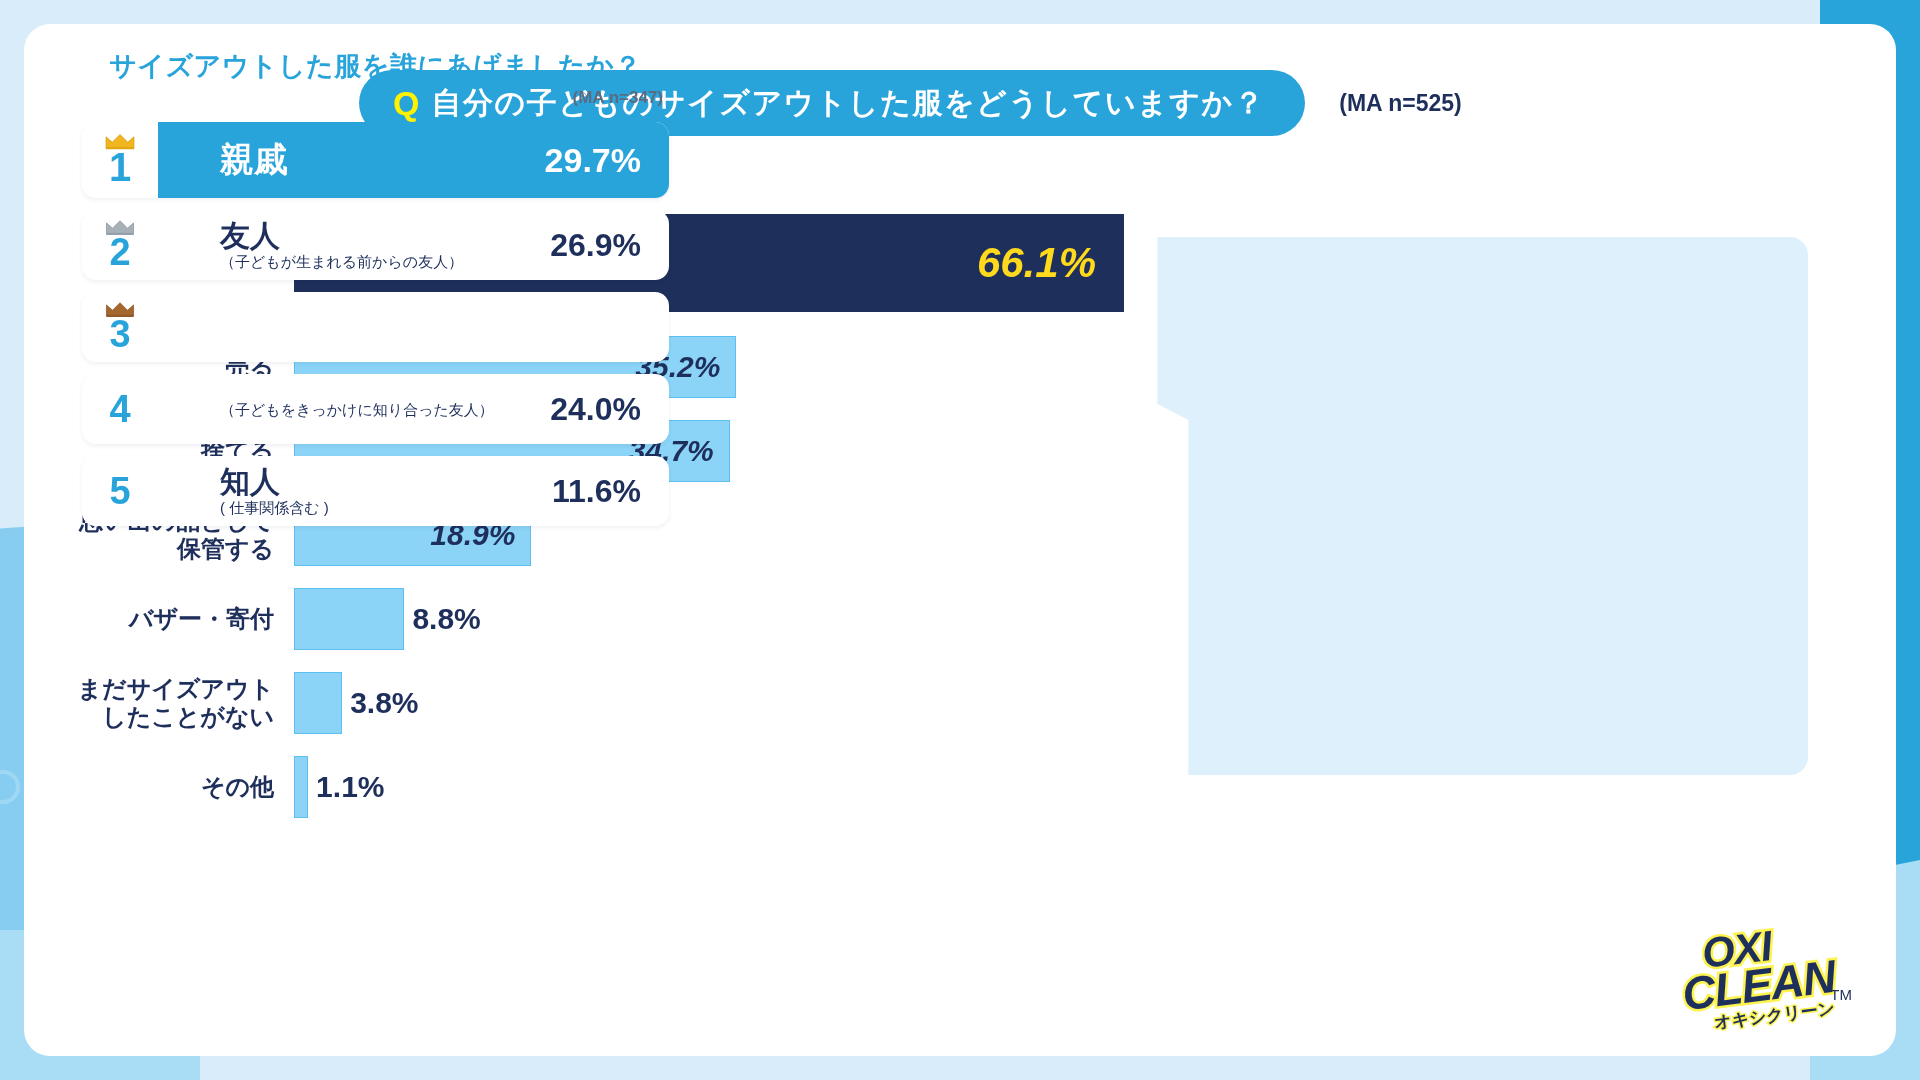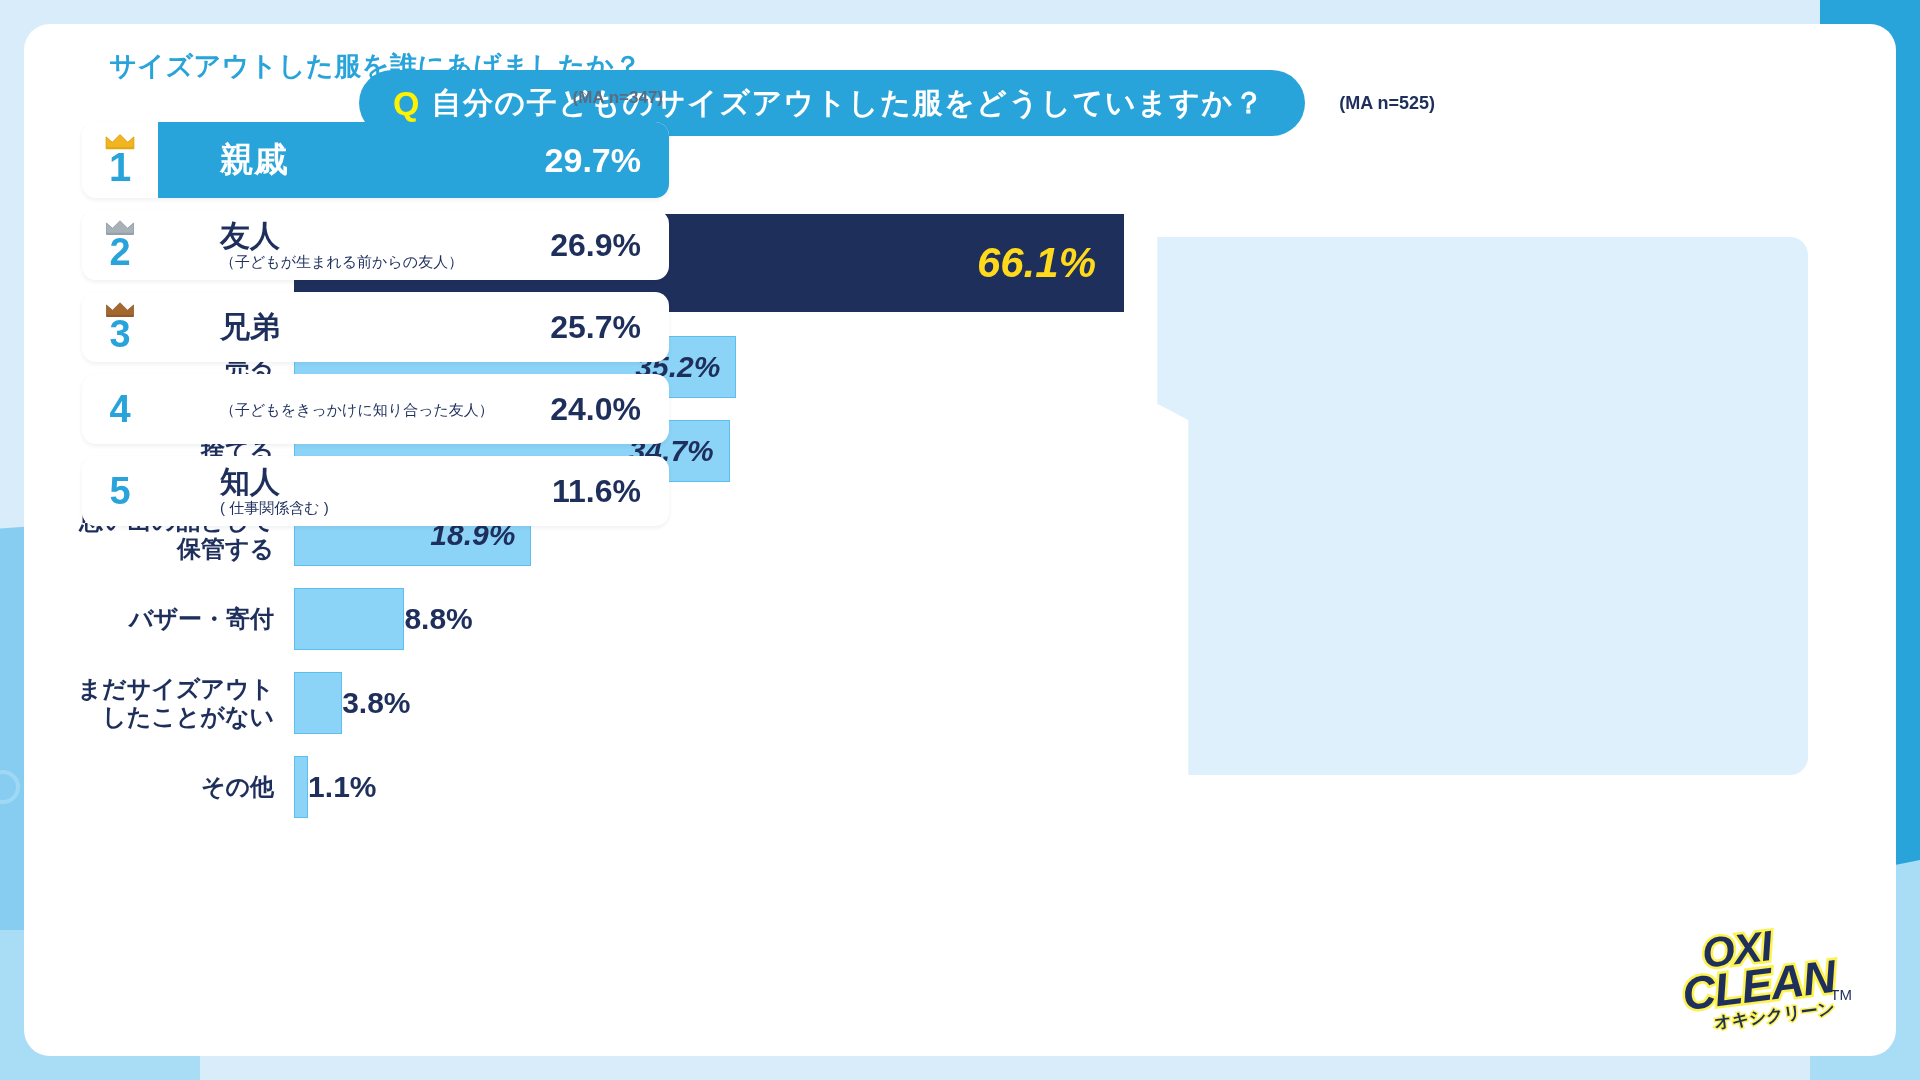--- a/index.html
+++ b/index.html
@@ -90,21 +90,21 @@
   }
   #question-text {
     color: #ffffff;
     font-size: 30px;
     font-weight: bold;
     letter-spacing: 1.5px;
   }
   #sample-size-main {
     margin-left: 34px;
     color: #1e2f5c;
-    font-size: 18px;
+    font-size: 23px;
     font-weight: bold;
     white-space: nowrap;
   }
 
   
   #bar-chart {
     position: absolute;
     left: 0; top: 190px;
     width: 1100px;
   }
@@ -152,21 +152,21 @@
   .bar-value {
     color: #1e2f5c;
     font-size: 30px;
     font-weight: bold;
     white-space: nowrap;
   }
   .bar-value.inside {
     padding-right: 15px;
   }
   .bar-value.outside {
-    padding-left: 0;
+    padding-left: 8px;
   }
   .bar-value.primary-value {
     color: #ffd91c;
     font-size: 42px;
     padding-right: 28px;
   }
 
   
   #ranking-panel {
     position: absolute;
@@ -471,26 +471,20 @@
         </div>
 
         <div class="rank-row">
           <div class="rank-num-cell">
             <svg class="crown" viewBox="0 0 40 22" width="30" height="16">
               <path d="M2 20 L2 5 L10 12 L20 2 L30 12 L38 5 L38 20 Z" fill="#a4682f" stroke="#8a5525" stroke-width="1"></path>
               <path d="M2 18 L38 18 L38 21 L2 21 Z" fill="#93592a"></path>
             </svg>
             <span class="rank-num">3</span>
           </div>
-          <div class="rank-body">
-            <span class="rank-name-wrap">
-              <span class="rank-name">兄弟</span>
-            </span>
-            <span class="rank-pct">25.7%</span>
-          </div>
         </div>
 
         <div class="rank-row">
           <div class="rank-num-cell">
             <span class="rank-num">4</span>
           </div>
           <div class="rank-body">
             <span class="rank-name-wrap">
               <span class="rank-sub">（子どもをきっかけに知り合った友人）</span>
             </span>

